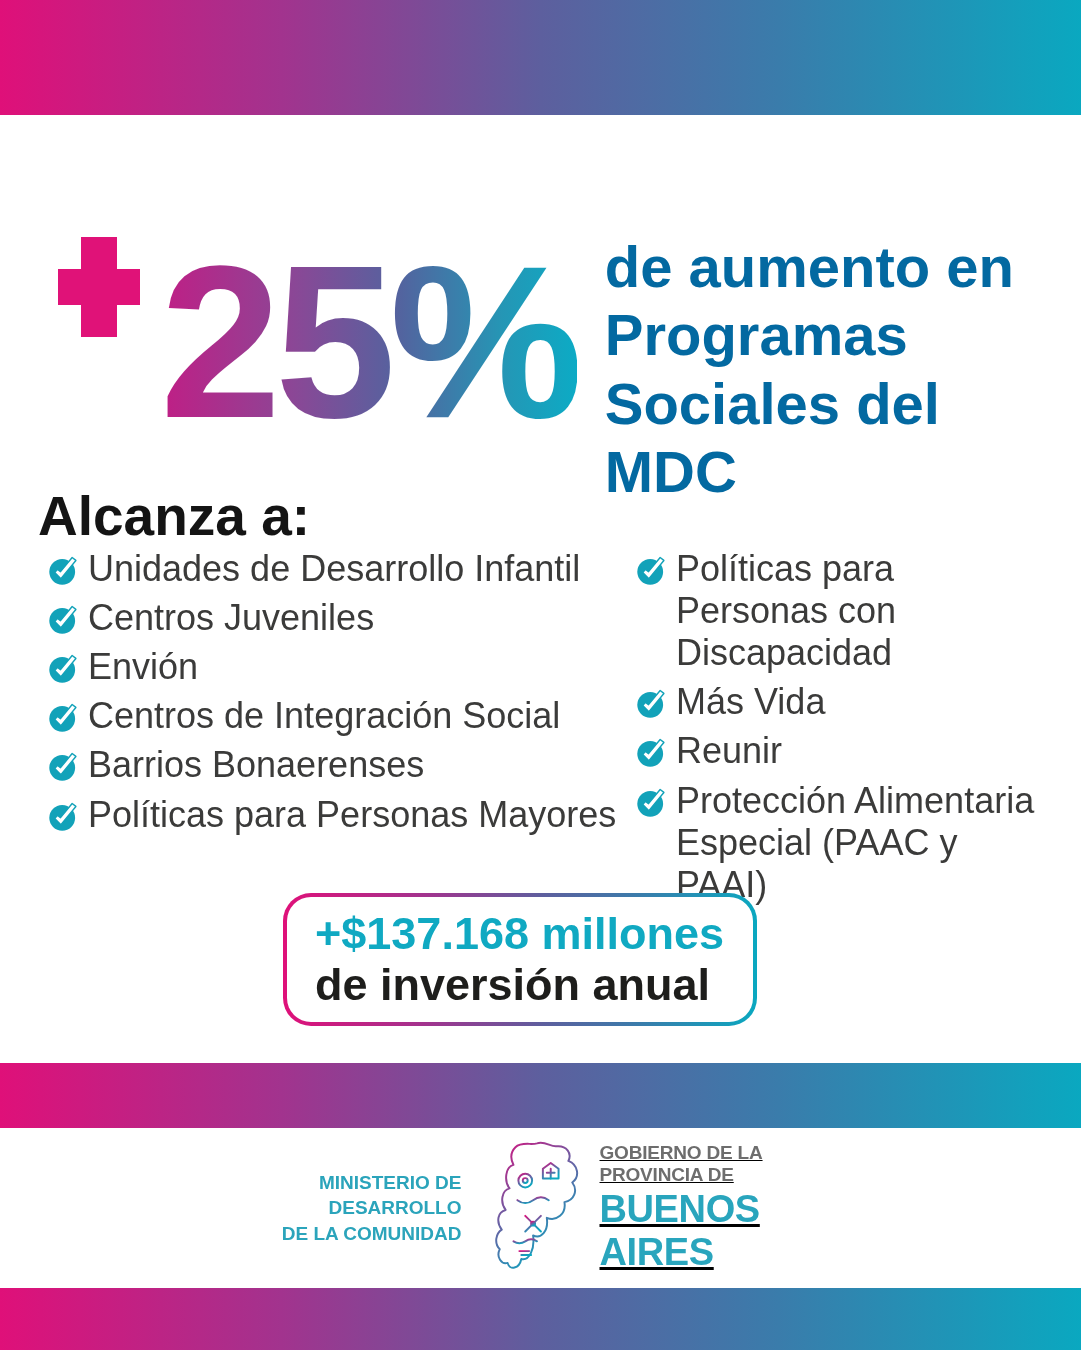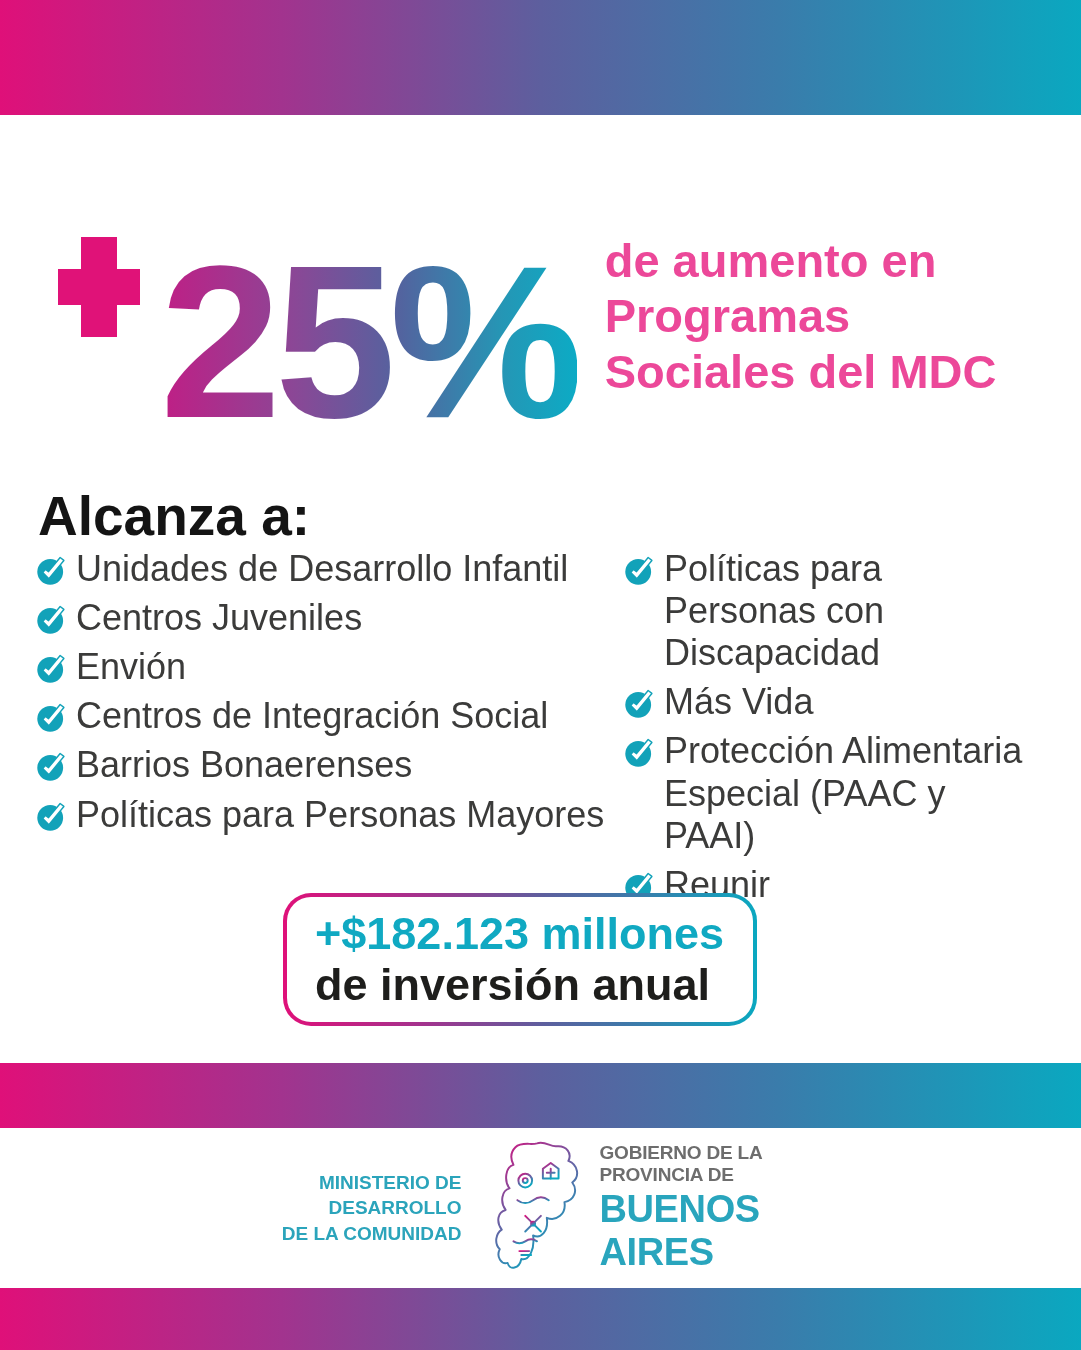--- a/index.html
+++ b/index.html
@@ -21,25 +21,25 @@
               display:flex; align-items:flex-start; }
   .plus-shape { position:relative; width:82px; height:100px; margin:4px 20px 0 0; flex:none; }
   .plus-shape::before { content:""; position:absolute; left:23px; top:0; width:36px; height:100px; background:#e01278; }
   .plus-shape::after  { content:""; position:absolute; left:0; top:32px; width:82px; height:36px; background:#e01278; }
   .pct {
     font-size:218px; font-weight:bold; line-height:1; letter-spacing:-0.03em;
     background-image:linear-gradient(90deg,#c01e85 0%,#8b4796 32%,#52649f 58%,#2596b5 82%,#0cabc5 100%);
     -webkit-background-clip:text; background-clip:text; color:transparent;
     white-space:nowrap;
   }
-  .headline-desc { margin-left:28px; font-size:47px; font-weight:bold; color:#ec4899; line-height:1.18; }
+  .headline-desc { margin-left:28px; font-size:58px; font-weight:bold; color:#0369a1; line-height:1.18; }
 
   
   .reach-heading { position:absolute; top:460px; left:38px; font-size:55px; font-weight:bold; color:#141414;margin-top:24px; }
-  .columns { position:absolute; top:548px; left:36px; width:1010px; display:flex; }
+  .columns { position:absolute; top:548px; left:48px; width:1010px; display:flex; }
   .col-left  { width:588px; flex:none; }
   .col-right { width:420px; flex:none; }
   ul.check-list { list-style:none; margin:0; padding:0; }
   ul.check-list li { display:flex; align-items:flex-start; margin-bottom:7px; }
   .check-icon { flex:none; width:31px; height:31px; margin:7px 9px 0 0; }
   .item-label { font-size:36px; color:#3b3b3a; line-height:1.17; }
 
   
   .invest-box {
     position:absolute; top:893px; left:283px; width:474px; height:133px;
@@ -52,21 +52,21 @@
   }
   .invest-amount { font-size:45px; font-weight:bold; color:#10a9c2; line-height:1.12; }
   .invest-desc   { font-size:45px; font-weight:bold; color:#1e1e1c; line-height:1.12; }
 
   
   .footer { position:absolute; top:1128px; left:0; width:1081px; height:160px;
             display:flex; align-items:center; justify-content:center; }
   .ministry-block { width:250px; text-align:right; margin-right:26px;
                     font-size:19px; font-weight:bold; color:#2ba4bb; line-height:1.35; }
   .province-logo { width:98px; height:142px; margin-right:14px; flex:none; }
-  .gov-block { width:270px; }
+  .gov-block { width:270px;text-decoration:underline; }
   .gov-line1 { font-size:19px; font-weight:bold; color:#6d6d6d; letter-spacing:-0.01em; }
   .gov-line2 { font-size:38px; font-weight:bold; color:#29a5bd; letter-spacing:-0.01em; margin-top:2px; }
 </style>
 </head>
 <body>
 
 <div class="poster">
 
   <div class="grad-bar bar-top"></div>
 
@@ -143,36 +143,36 @@
               <circle cx="11" cy="13" r="10" fill="#12a2b9"></circle>
               <path d="M5.2,13.6 L10,18.3 L21.6,4.2 L18.7,1.9 L9.7,12.9 L7.4,11.1 Z" fill="#ffffff" stroke="#12a2b9" stroke-width="1.1" stroke-linejoin="round"></path>
             </svg>
           <span class="item-label">Más Vida</span>
           </li>
         <li>
           <svg class="check-icon" viewBox="0 0 24 24">
               <circle cx="11" cy="13" r="10" fill="#12a2b9"></circle>
               <path d="M5.2,13.6 L10,18.3 L21.6,4.2 L18.7,1.9 L9.7,12.9 L7.4,11.1 Z" fill="#ffffff" stroke="#12a2b9" stroke-width="1.1" stroke-linejoin="round"></path>
             </svg>
+          <span class="item-label">Reunir</span>
+          </li>
+        <li>
+          <svg class="check-icon" viewBox="0 0 24 24">
+              <circle cx="11" cy="13" r="10" fill="#12a2b9"></circle>
+              <path d="M5.2,13.6 L10,18.3 L21.6,4.2 L18.7,1.9 L9.7,12.9 L7.4,11.1 Z" fill="#ffffff" stroke="#12a2b9" stroke-width="1.1" stroke-linejoin="round"></path>
+            </svg>
           <span class="item-label">Protección Alimentaria Especial (PAAC y PAAI)</span>
-          </li>
-        <li>
-          <svg class="check-icon" viewBox="0 0 24 24">
-              <circle cx="11" cy="13" r="10" fill="#12a2b9"></circle>
-              <path d="M5.2,13.6 L10,18.3 L21.6,4.2 L18.7,1.9 L9.7,12.9 L7.4,11.1 Z" fill="#ffffff" stroke="#12a2b9" stroke-width="1.1" stroke-linejoin="round"></path>
-            </svg>
-          <span class="item-label">Reunir</span>
           </li>
       </ul>
     </div>
   </div>
 
   <div class="invest-box">
     <div class="invest-inner">
-      <div class="invest-amount">+$182.123 millones</div>
+      <div class="invest-amount">+$137.168 millones</div>
       <div class="invest-desc">de inversión anual</div>
     </div>
   </div>
 
   <div class="grad-bar bar-mid"></div>
 
   <div class="footer">
     <div class="ministry-block">
       <div>MINISTERIO DE DESARROLLO</div>
       <div>DE LA COMUNIDAD</div>

